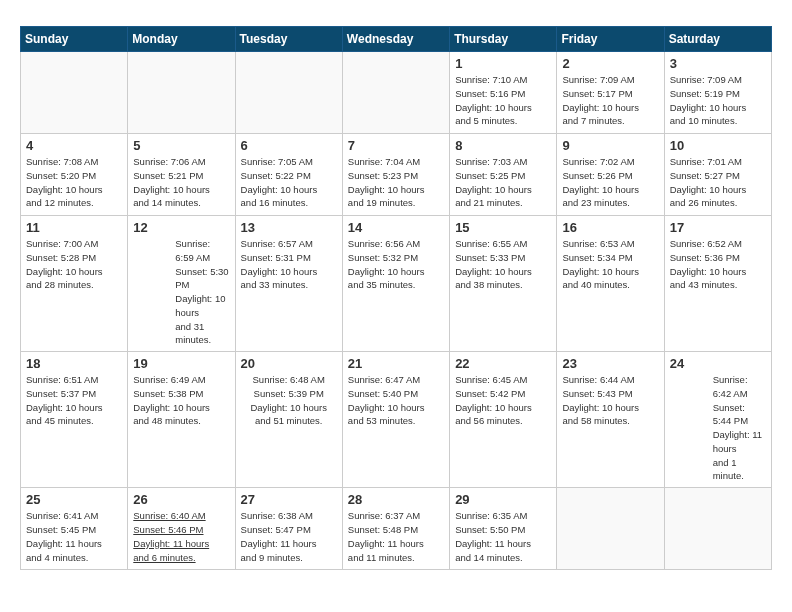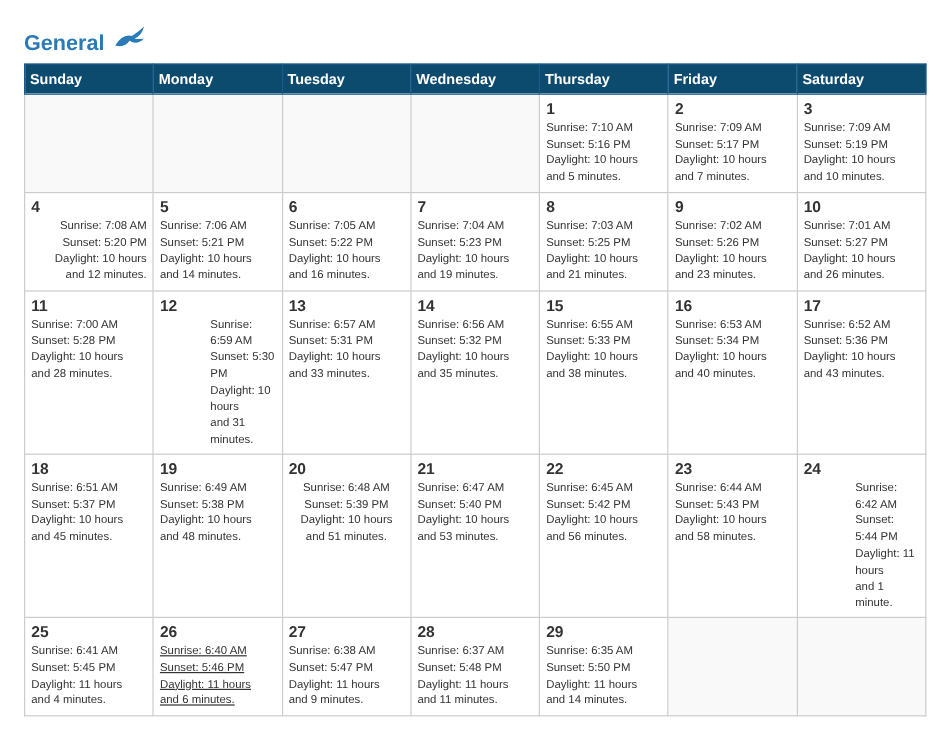--- a/index.html
+++ b/index.html
@@ -92,26 +92,20 @@
       line-height: 1.45;
     }
   </style>
 </head>
 <body>
 
 <div class="page">
   <div class="header-row">
     <div class="logo">
       <div>
-        <div class="logo-text">
-          <span>General</span>
-          <svg class="logo-bird" viewBox="0 0 28 22">
-            <path d="M2 18 Q8 8 16 10 Q22 6 26 2 Q24 10 18 12 Q22 13 26 12 Q20 18 14 14 Q10 20 2 18Z" fill="#2a7ab8"></path>
-          </svg>
-        </div>
       </div>
     </div>
     <div class="title-block">
       <div class="month-title"></div>
       <div class="location"></div>
     </div>
   </div>
 
   <table class="calendar">
     <thead>
@@ -149,21 +143,21 @@
             <span class="day-num">3</span>
             <div class="day-info" style="white-space: pre-line;">Sunrise: 7:09 AM
 Sunset: 5:19 PM
 Daylight: 10 hours
 and 10 minutes.</div>
           </td>
         </tr>
         <tr>
           <td>
             <span class="day-num">4</span>
-            <div class="day-info" style="white-space: pre-line; text-align: right;">Sunrise: 7:08 AM
+            <div class="day-info" style="white-space: pre-line;">Sunrise: 7:08 AM
 Sunset: 5:20 PM
 Daylight: 10 hours
 and 12 minutes.</div>
           </td>
           <td>
             <span class="day-num">5</span>
             <div class="day-info" style="white-space: pre-line;">Sunrise: 7:06 AM
 Sunset: 5:21 PM
 Daylight: 10 hours
 and 14 minutes.</div>

